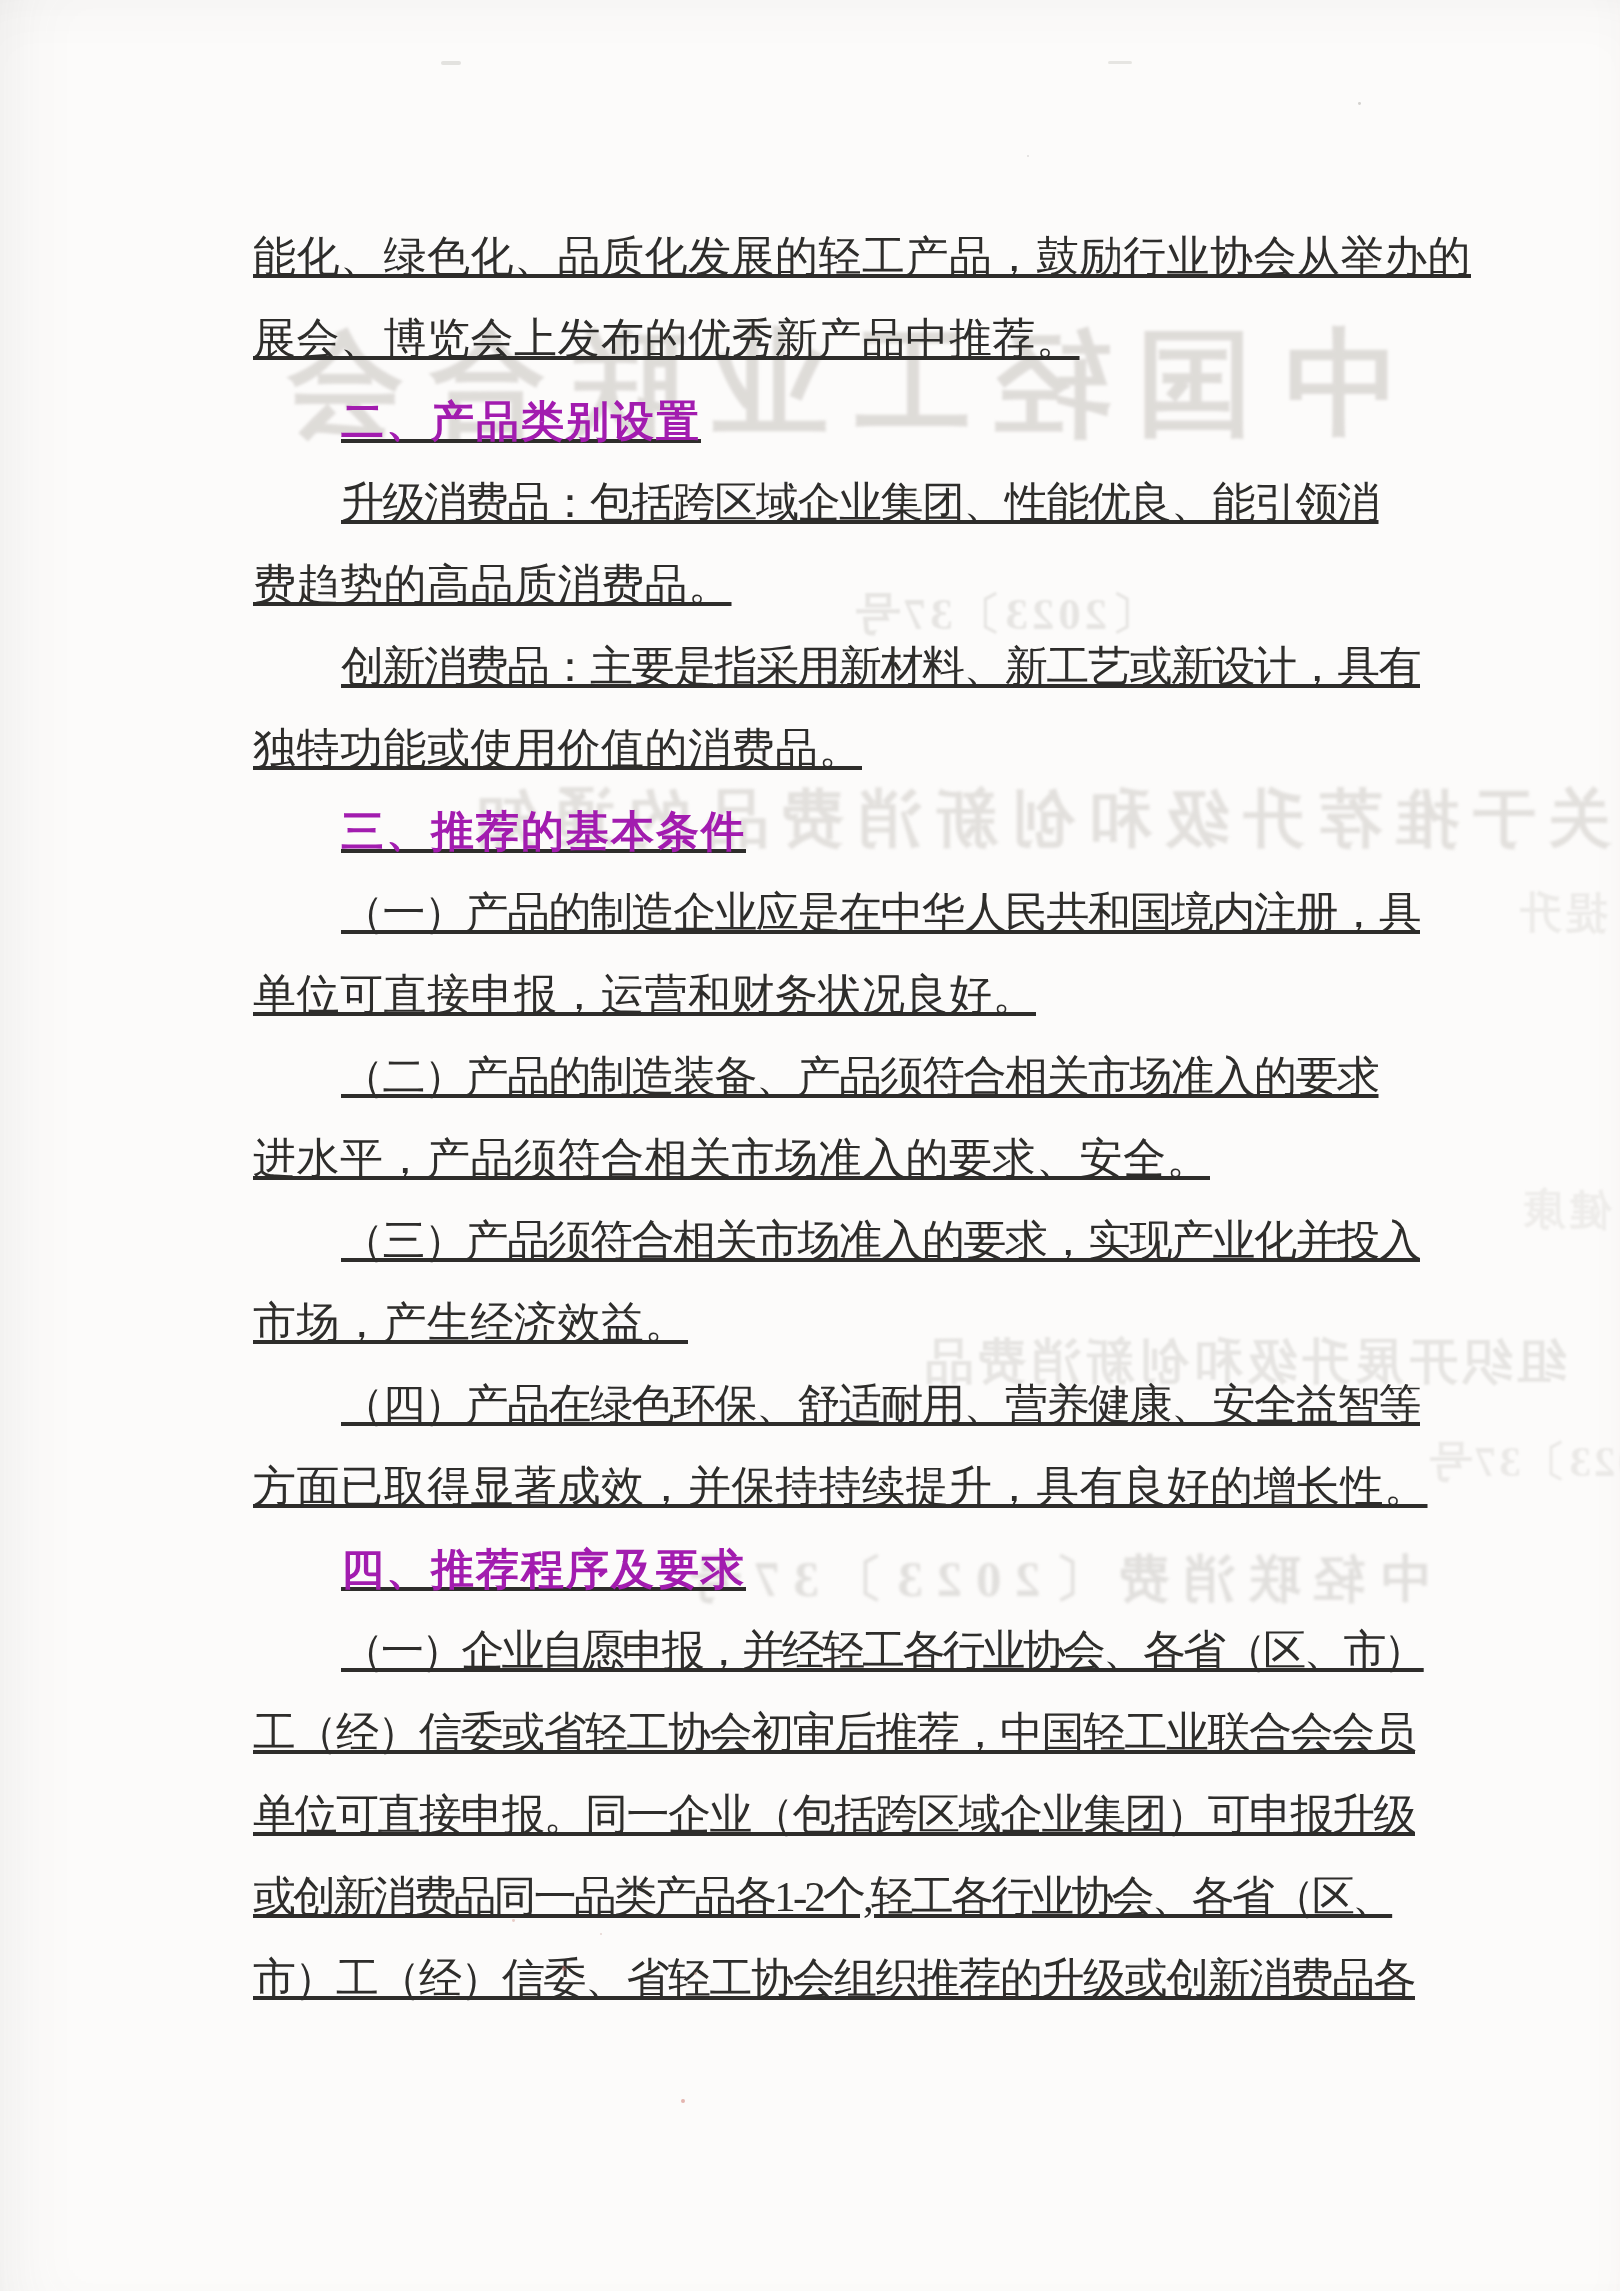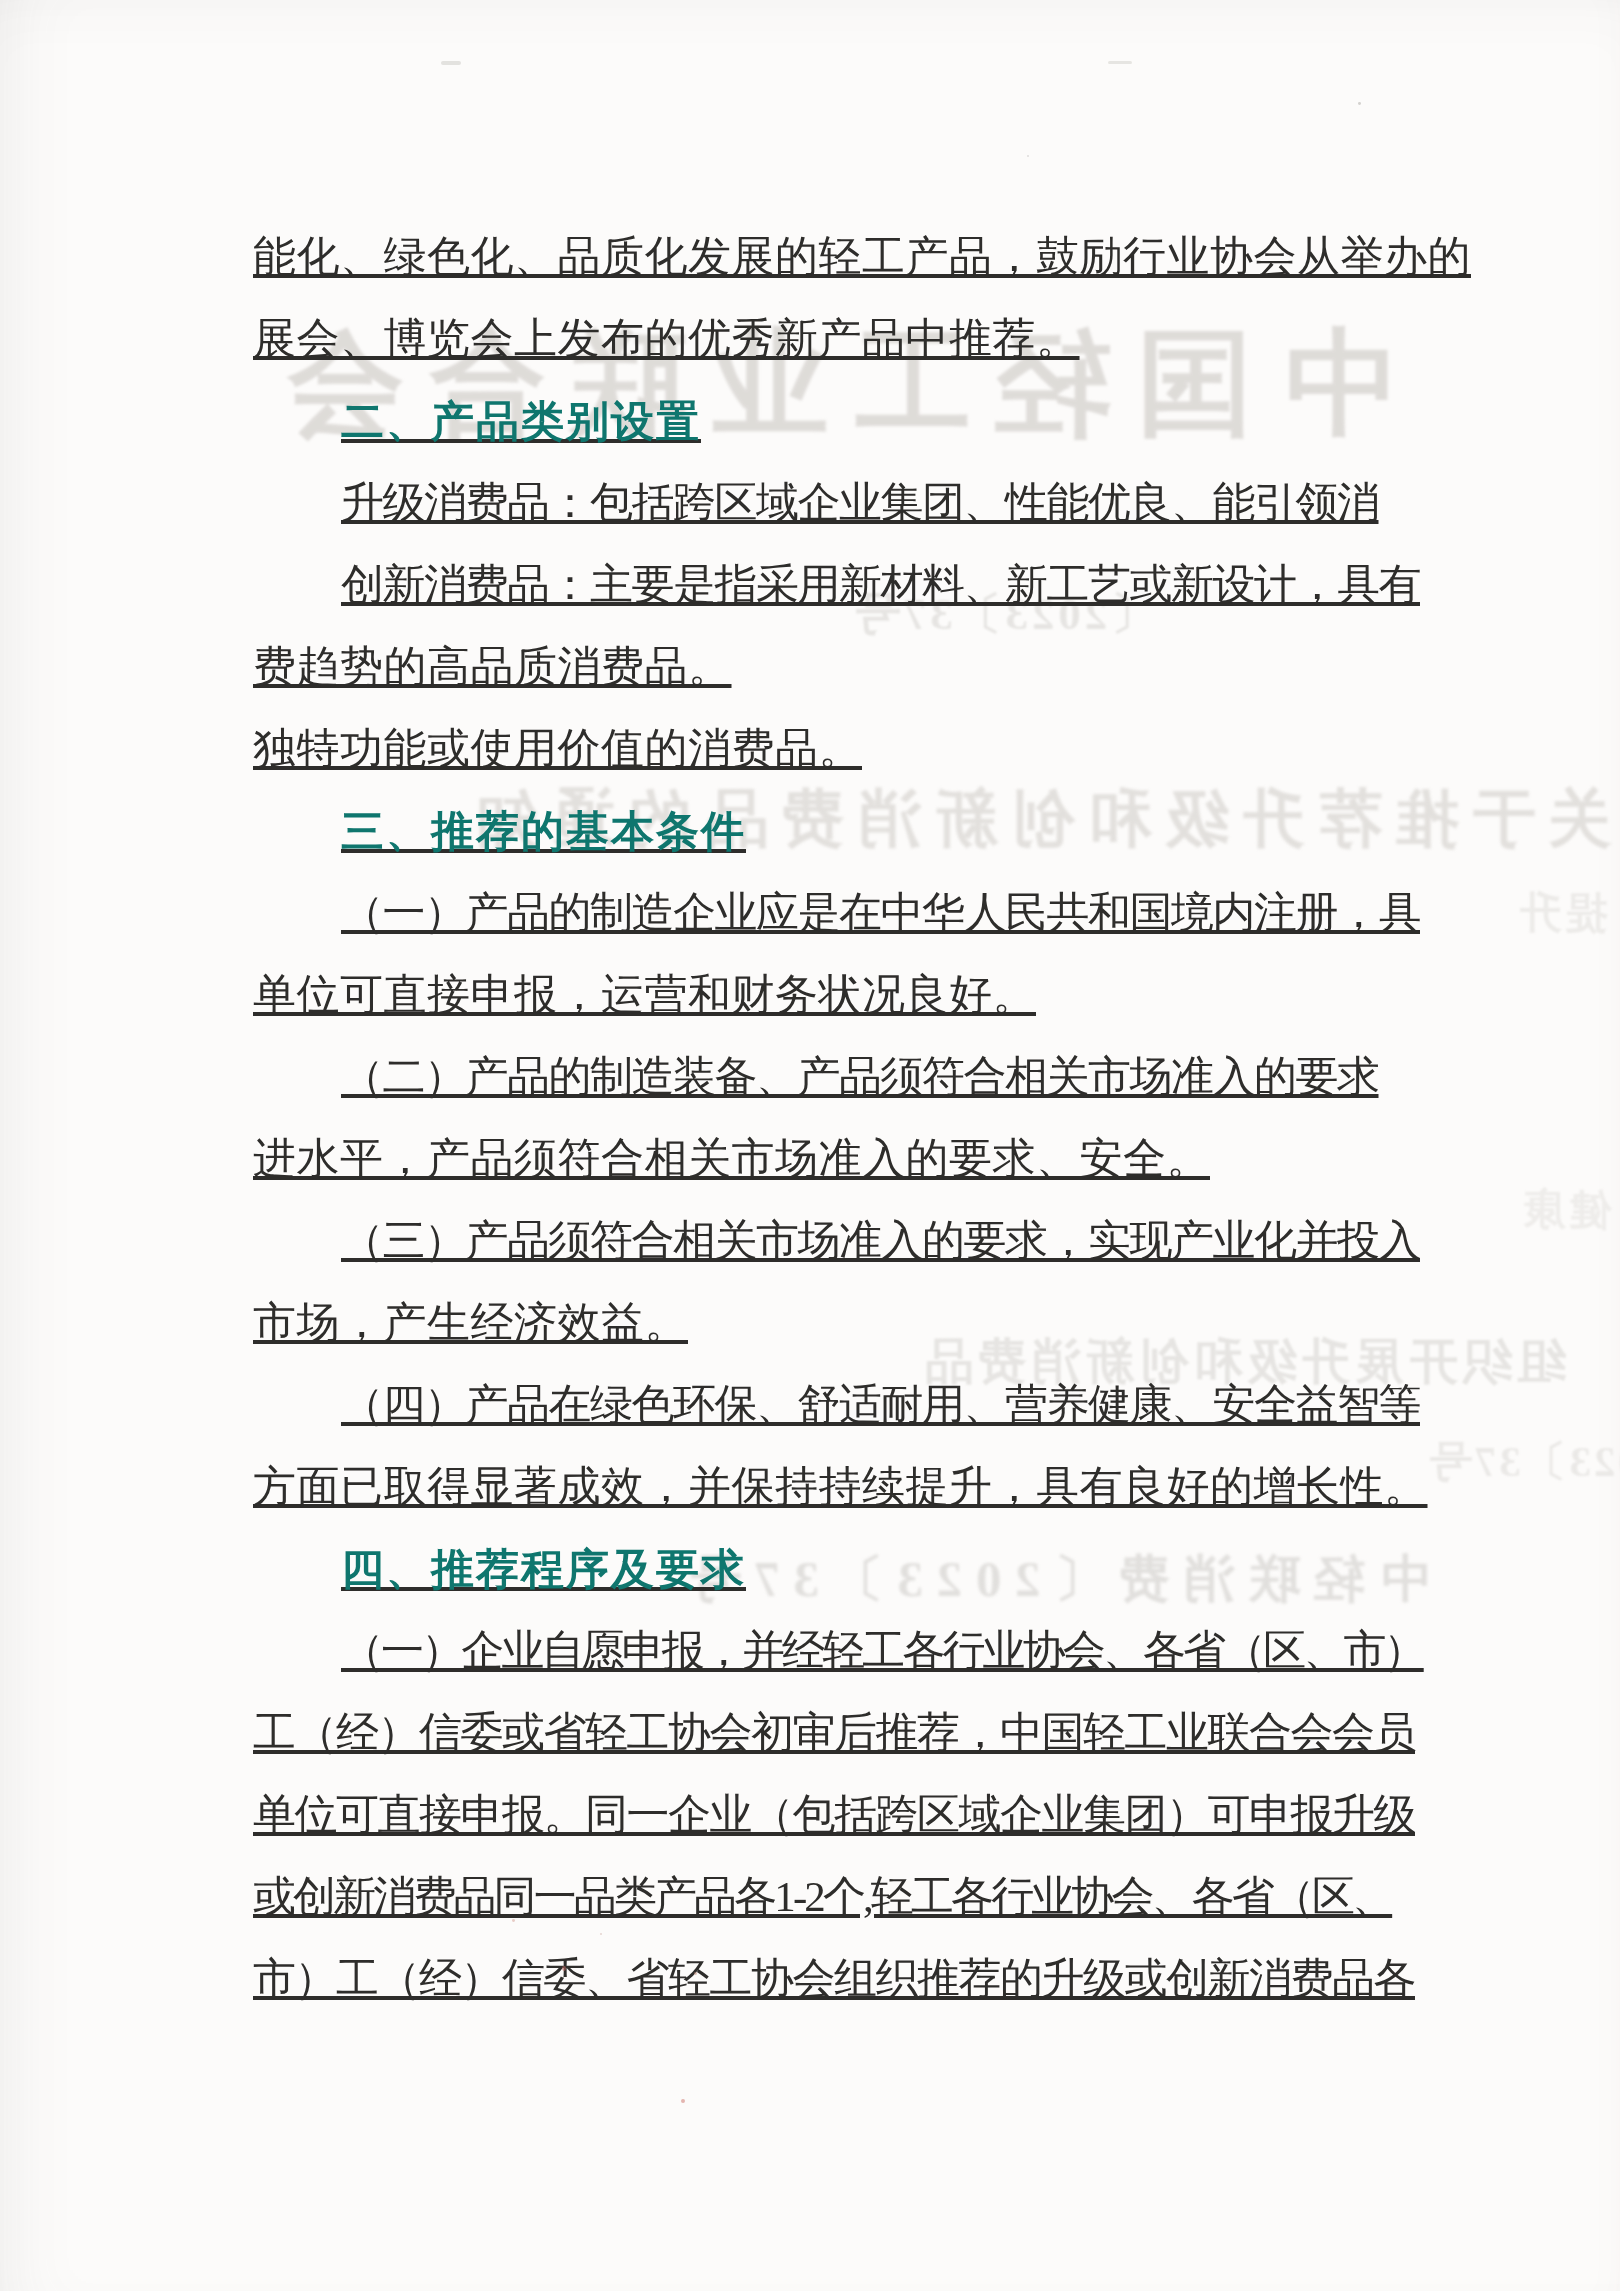--- a/index.html
+++ b/index.html
@@ -28,21 +28,21 @@
   .line{
     height:82px;line-height:82px;
     white-space:nowrap;
     letter-spacing:0.5px;
   }
   .line.indent{padding-left:88px;}
   .line.heading{
     font-family:"Liberation Sans","DejaVu Sans",sans-serif;
     font-weight:700;
     letter-spacing:2px;
-    color:#0f766e;
+    color:#a21caf;
   }
   .line.tight{letter-spacing:-1.5px;}
   .line.tighter{letter-spacing:-2.9px;}
   
   .ghost-layer{position:absolute;inset:0;z-index:1;}
   .ghost{
     position:absolute;
     transform:scaleX(-1);
     font-family:"Liberation Serif","DejaVu Serif",serif;
     font-weight:700;
@@ -65,22 +65,22 @@
       <div class="ghost" style="left: 1426px; top: 1433px; font-size: 43px; letter-spacing: 2.9px; color: rgb(223, 221, 218); opacity: 0.6; filter: blur(1.3px);">〔2023〕37号</div>
       <div class="ghost" style="left: 676px; top: 1545px; font-size: 51px; letter-spacing: 13.7px; color: rgb(214, 212, 209); opacity: 0.7; filter: blur(1.4px);">中轻联消费〔2023〕37号</div>
       <div class="ghost" style="left: 1517px; top: 884px; font-size: 43px; letter-spacing: 2px; color: rgb(226, 224, 221); opacity: 0.6; filter: blur(1.2px);">提升</div>
       <div class="ghost" style="left: 1521px; top: 1181px; font-size: 43px; letter-spacing: 2px; color: rgb(227, 225, 222); opacity: 0.55; filter: blur(1.2px);">健康</div>
     </div>
   <div class="text-column" id="text-column">
       <div class="line">能化、绿色化、品质化发展的轻工产品，鼓励行业协会从举办的</div>
       <div class="line">展会、博览会上发布的优秀新产品中推荐。</div>
       <div class="line indent heading">二、产品类别设置</div>
       <div class="line indent tight">升级消费品：包括跨区域企业集团、性能优良、能引领消</div>
+      <div class="line">费趋势的高品质消费品。</div>
       <div class="line indent tight">创新消费品：主要是指采用新材料、新工艺或新设计，具有</div>
-      <div class="line">费趋势的高品质消费品。</div>
       <div class="line">独特功能或使用价值的消费品。</div>
       <div class="line indent heading">三、推荐的基本条件</div>
       <div class="line indent tight">（一）产品的制造企业应是在中华人民共和国境内注册，具</div>
       <div class="line">单位可直接申报，运营和财务状况良好。</div>
       <div class="line indent tight">（二）产品的制造装备、产品须符合相关市场准入的要求</div>
       <div class="line">进水平，产品须符合相关市场准入的要求、安全。</div>
       <div class="line indent tight">（三）产品须符合相关市场准入的要求，实现产业化并投入</div>
       <div class="line">市场，产生经济效益。</div>
       <div class="line indent tight">（四）产品在绿色环保、舒适耐用、营养健康、安全益智等</div>
       <div class="line">方面已取得显著成效，并保持持续提升，具有良好的增长性。</div>

